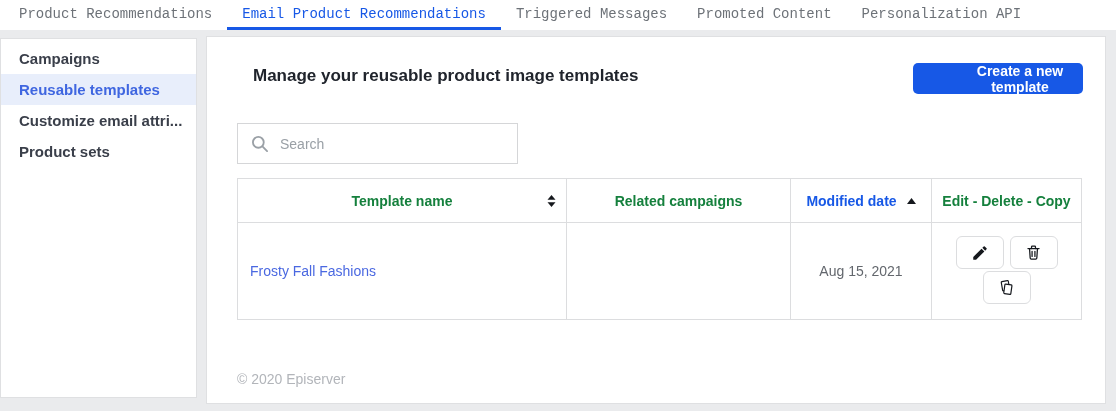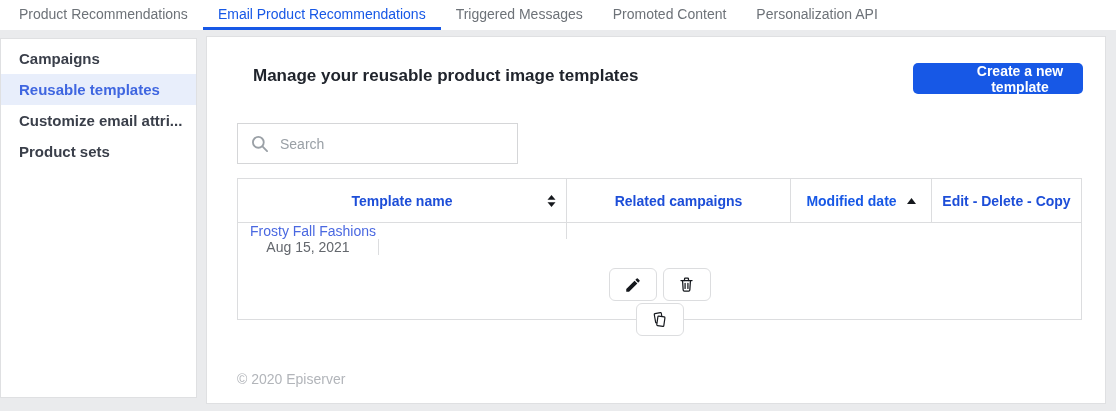--- a/index.html
+++ b/index.html
@@ -13,20 +13,21 @@
 
   
   .tabbar {
     position:absolute; left:0; top:0; width:1116px; height:30px;
     background:#ffffff; display:flex; padding-left:4px;
   }
   .tab {
     height:30px; line-height:29px; padding:0 15px;
     font-size:14px; color:#6d7278; cursor:pointer; white-space:nowrap;
     border-bottom:3px solid transparent;
+    font-family:Liberation Mono, monospace;
   }
   .tab.active { color:#1758e6; border-bottom-color:#1758e6; }
 
   
   .sidebar {
     position:absolute; left:0; top:38px; width:197px; height:360px;
     background:#ffffff; border:1px solid #dfe0e2; padding-top:4px;
   }
   .side-item {
     height:31px; line-height:31px; padding-left:18px;
@@ -65,29 +66,29 @@
   }
   .search input::placeholder { color:#9aa0a6; }
 
   
   .table {
     position:absolute; left:30px; top:141px; width:845px;
     border:1px solid #dcdddf; background:#fff;
   }
   .thead, .trow { display:flex; }
   .thead { height:44px; border-bottom:1px solid #dcdddf; }
-  .trow  { height:96px;flex-direction:column; }
+  .trow  { height:96px; }
   .cell {
     border-right:1px solid #dcdddf;
     display:flex; align-items:center; justify-content:center;
     position:relative; font-size:14px;
   }
   .cell:last-child { border-right:none; }
   .c1 { width:329px; } .c2 { width:224px; } .c3 { width:141px; } .c4 { flex:1; }
-  .thead .cell { font-weight:bold; color:#1d4ed8; }
+  .thead .cell { font-weight:bold; color:#15803d; }
   .thead .sorted-col { color:#1758e6; }
   .sort-both { position:absolute; right:10px; top:50%; transform:translateY(-50%); }
   .sort-asc  { margin-left:10px; }
   .trow .c1 { justify-content:flex-start; padding-left:12px; }
   .template-link { color:#4a68e1; text-decoration:none; cursor:pointer; }
   .date-cell { color:#63676d; }
   .actions {
     flex-direction:column; justify-content:flex-start; padding-top:13px;
   }
   .action-row { display:flex; gap:6px; margin-bottom:2px; }

